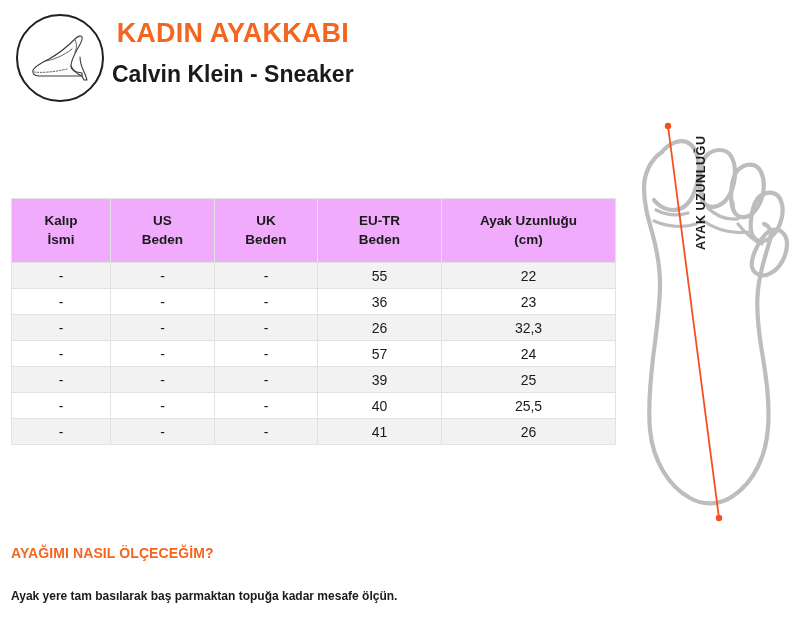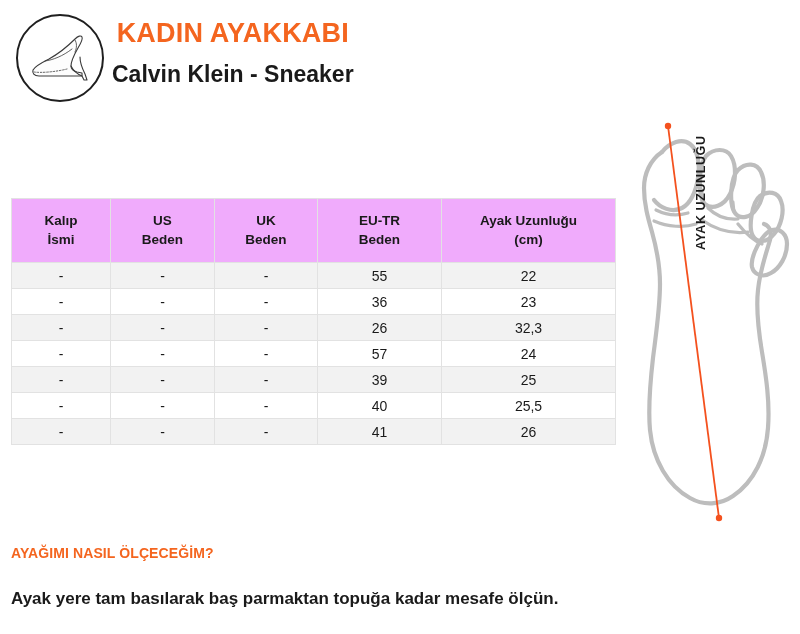--- a/index.html
+++ b/index.html
@@ -136,21 +136,21 @@
     width: 700px;
   }
   #howto-heading {
     font-size: 14px;
     font-weight: bold;
     letter-spacing: 0.1px;
     margin: 0;
     white-space: nowrap;
   }
   #howto-text {
-    font-size: 17px;
+    font-size: 12px;
     font-weight: bold;
     color: #1a1a1a;
     margin: 0;
     margin-top: 28px;
     white-space: nowrap;
   }
 </style>
 </head>
 <body>
 

